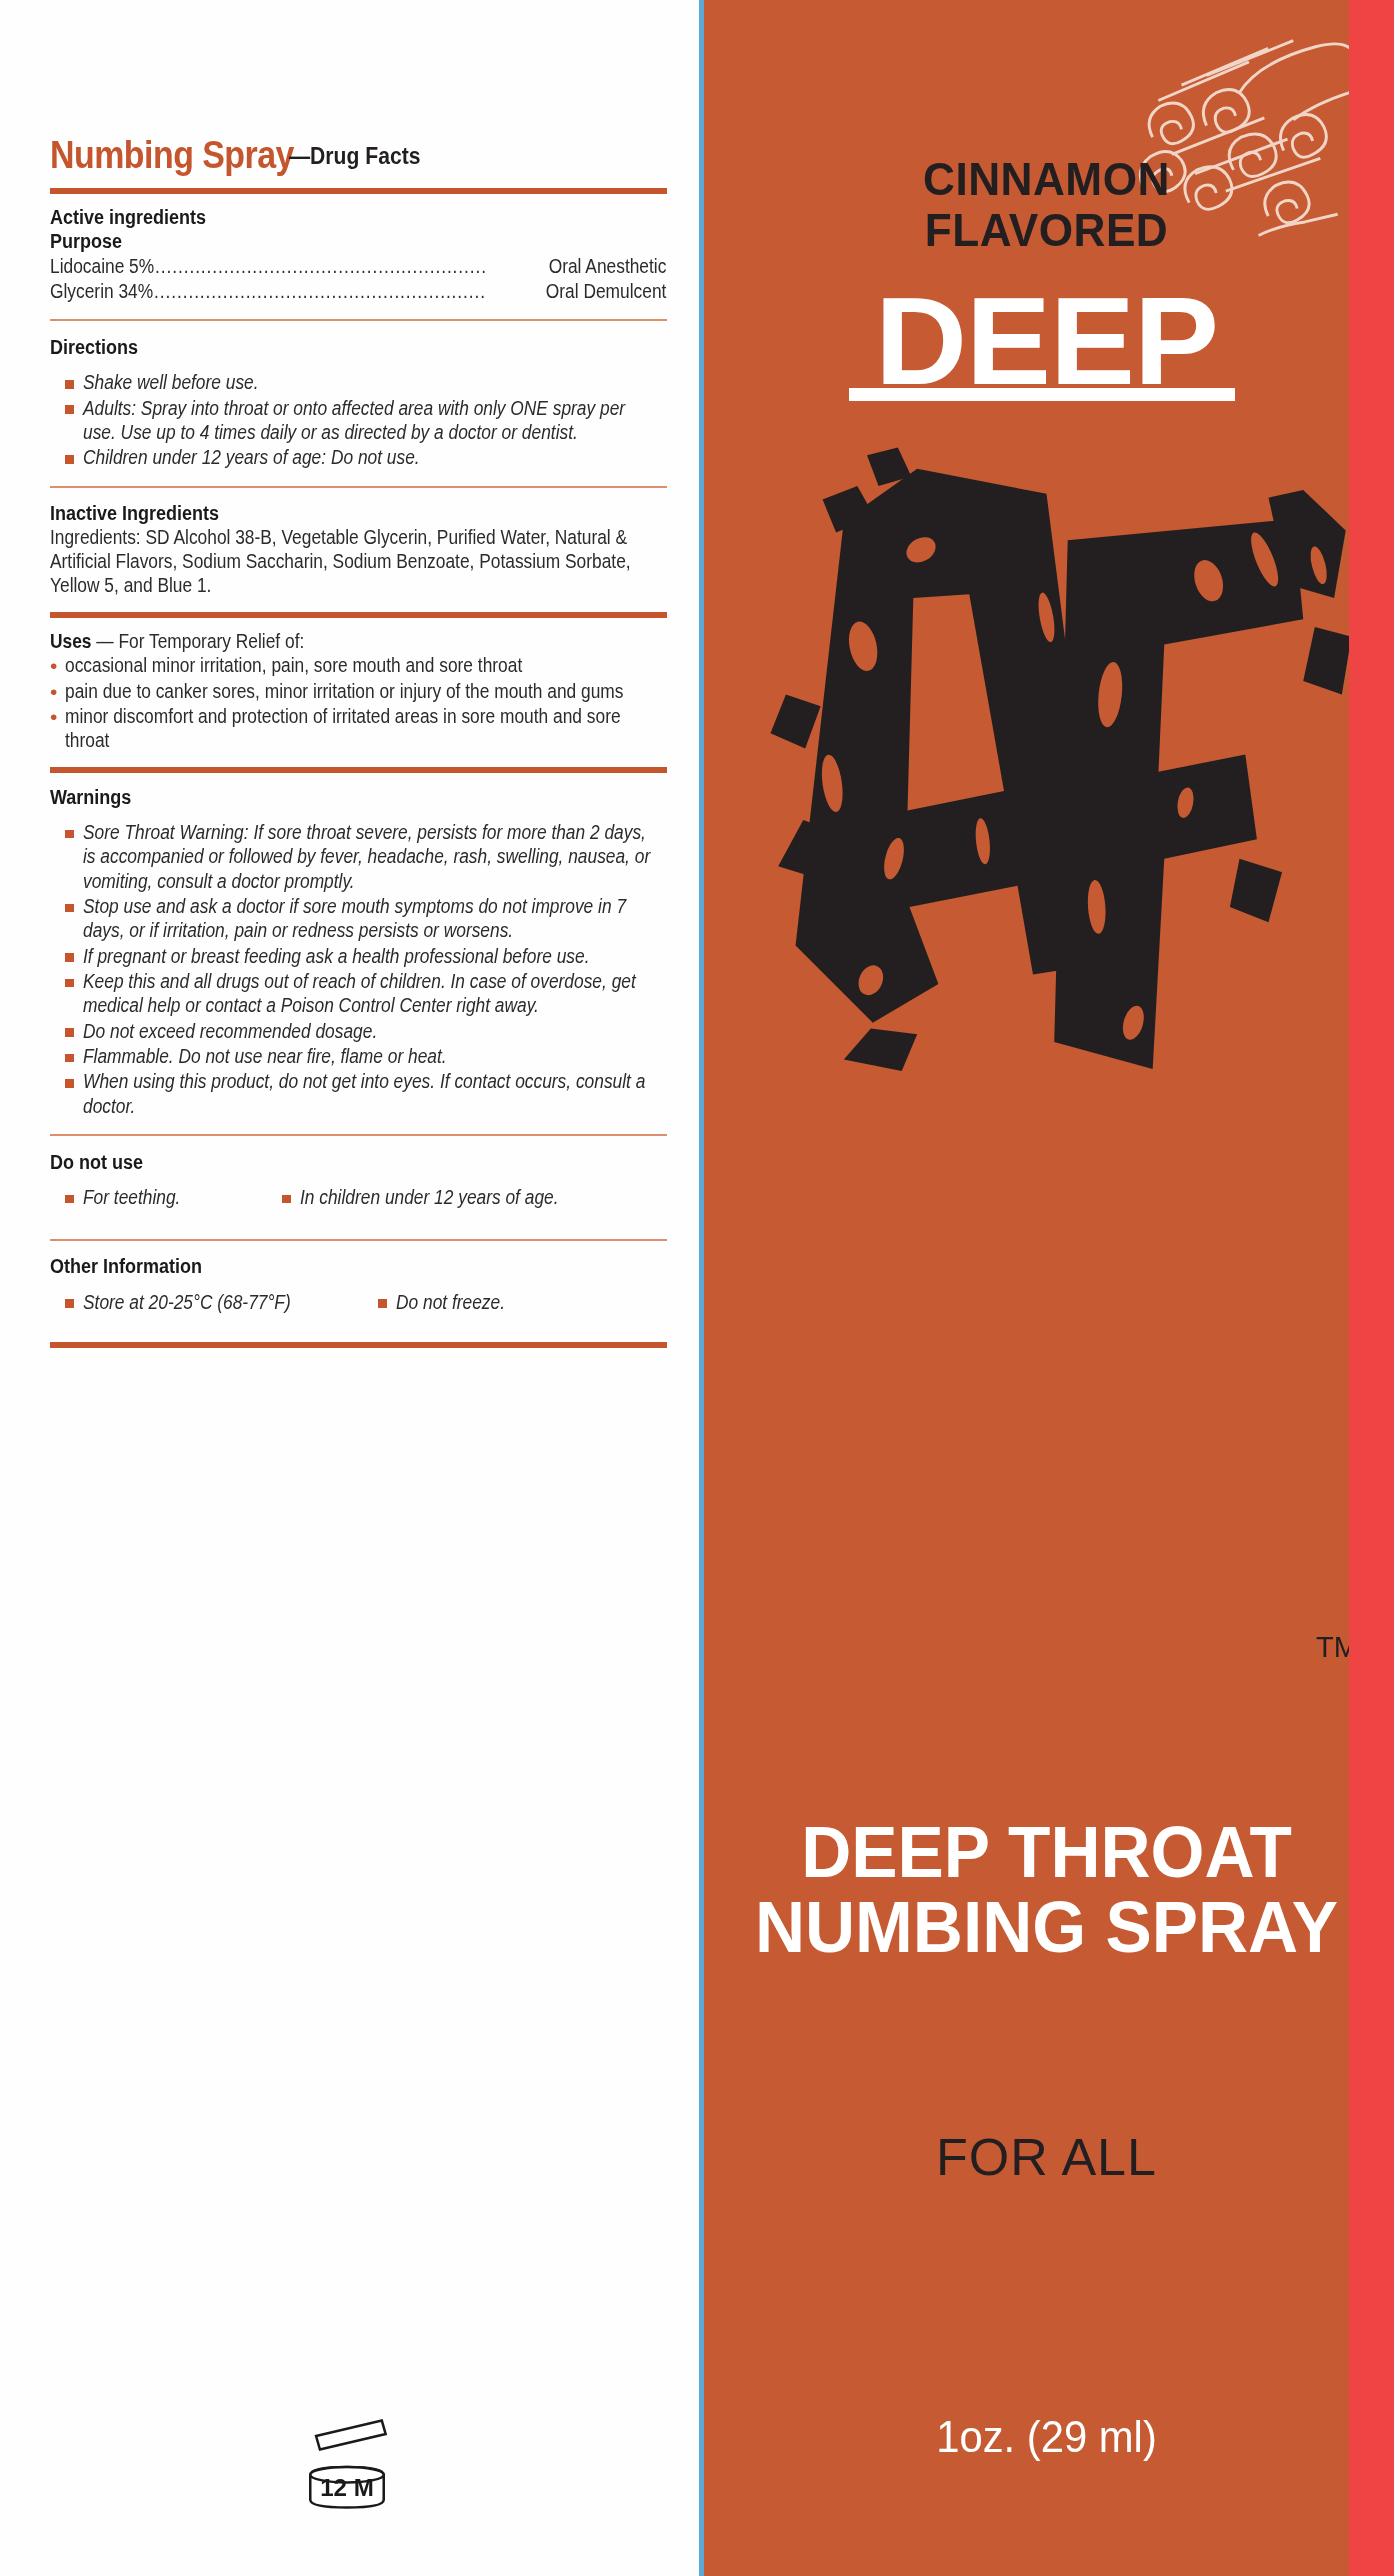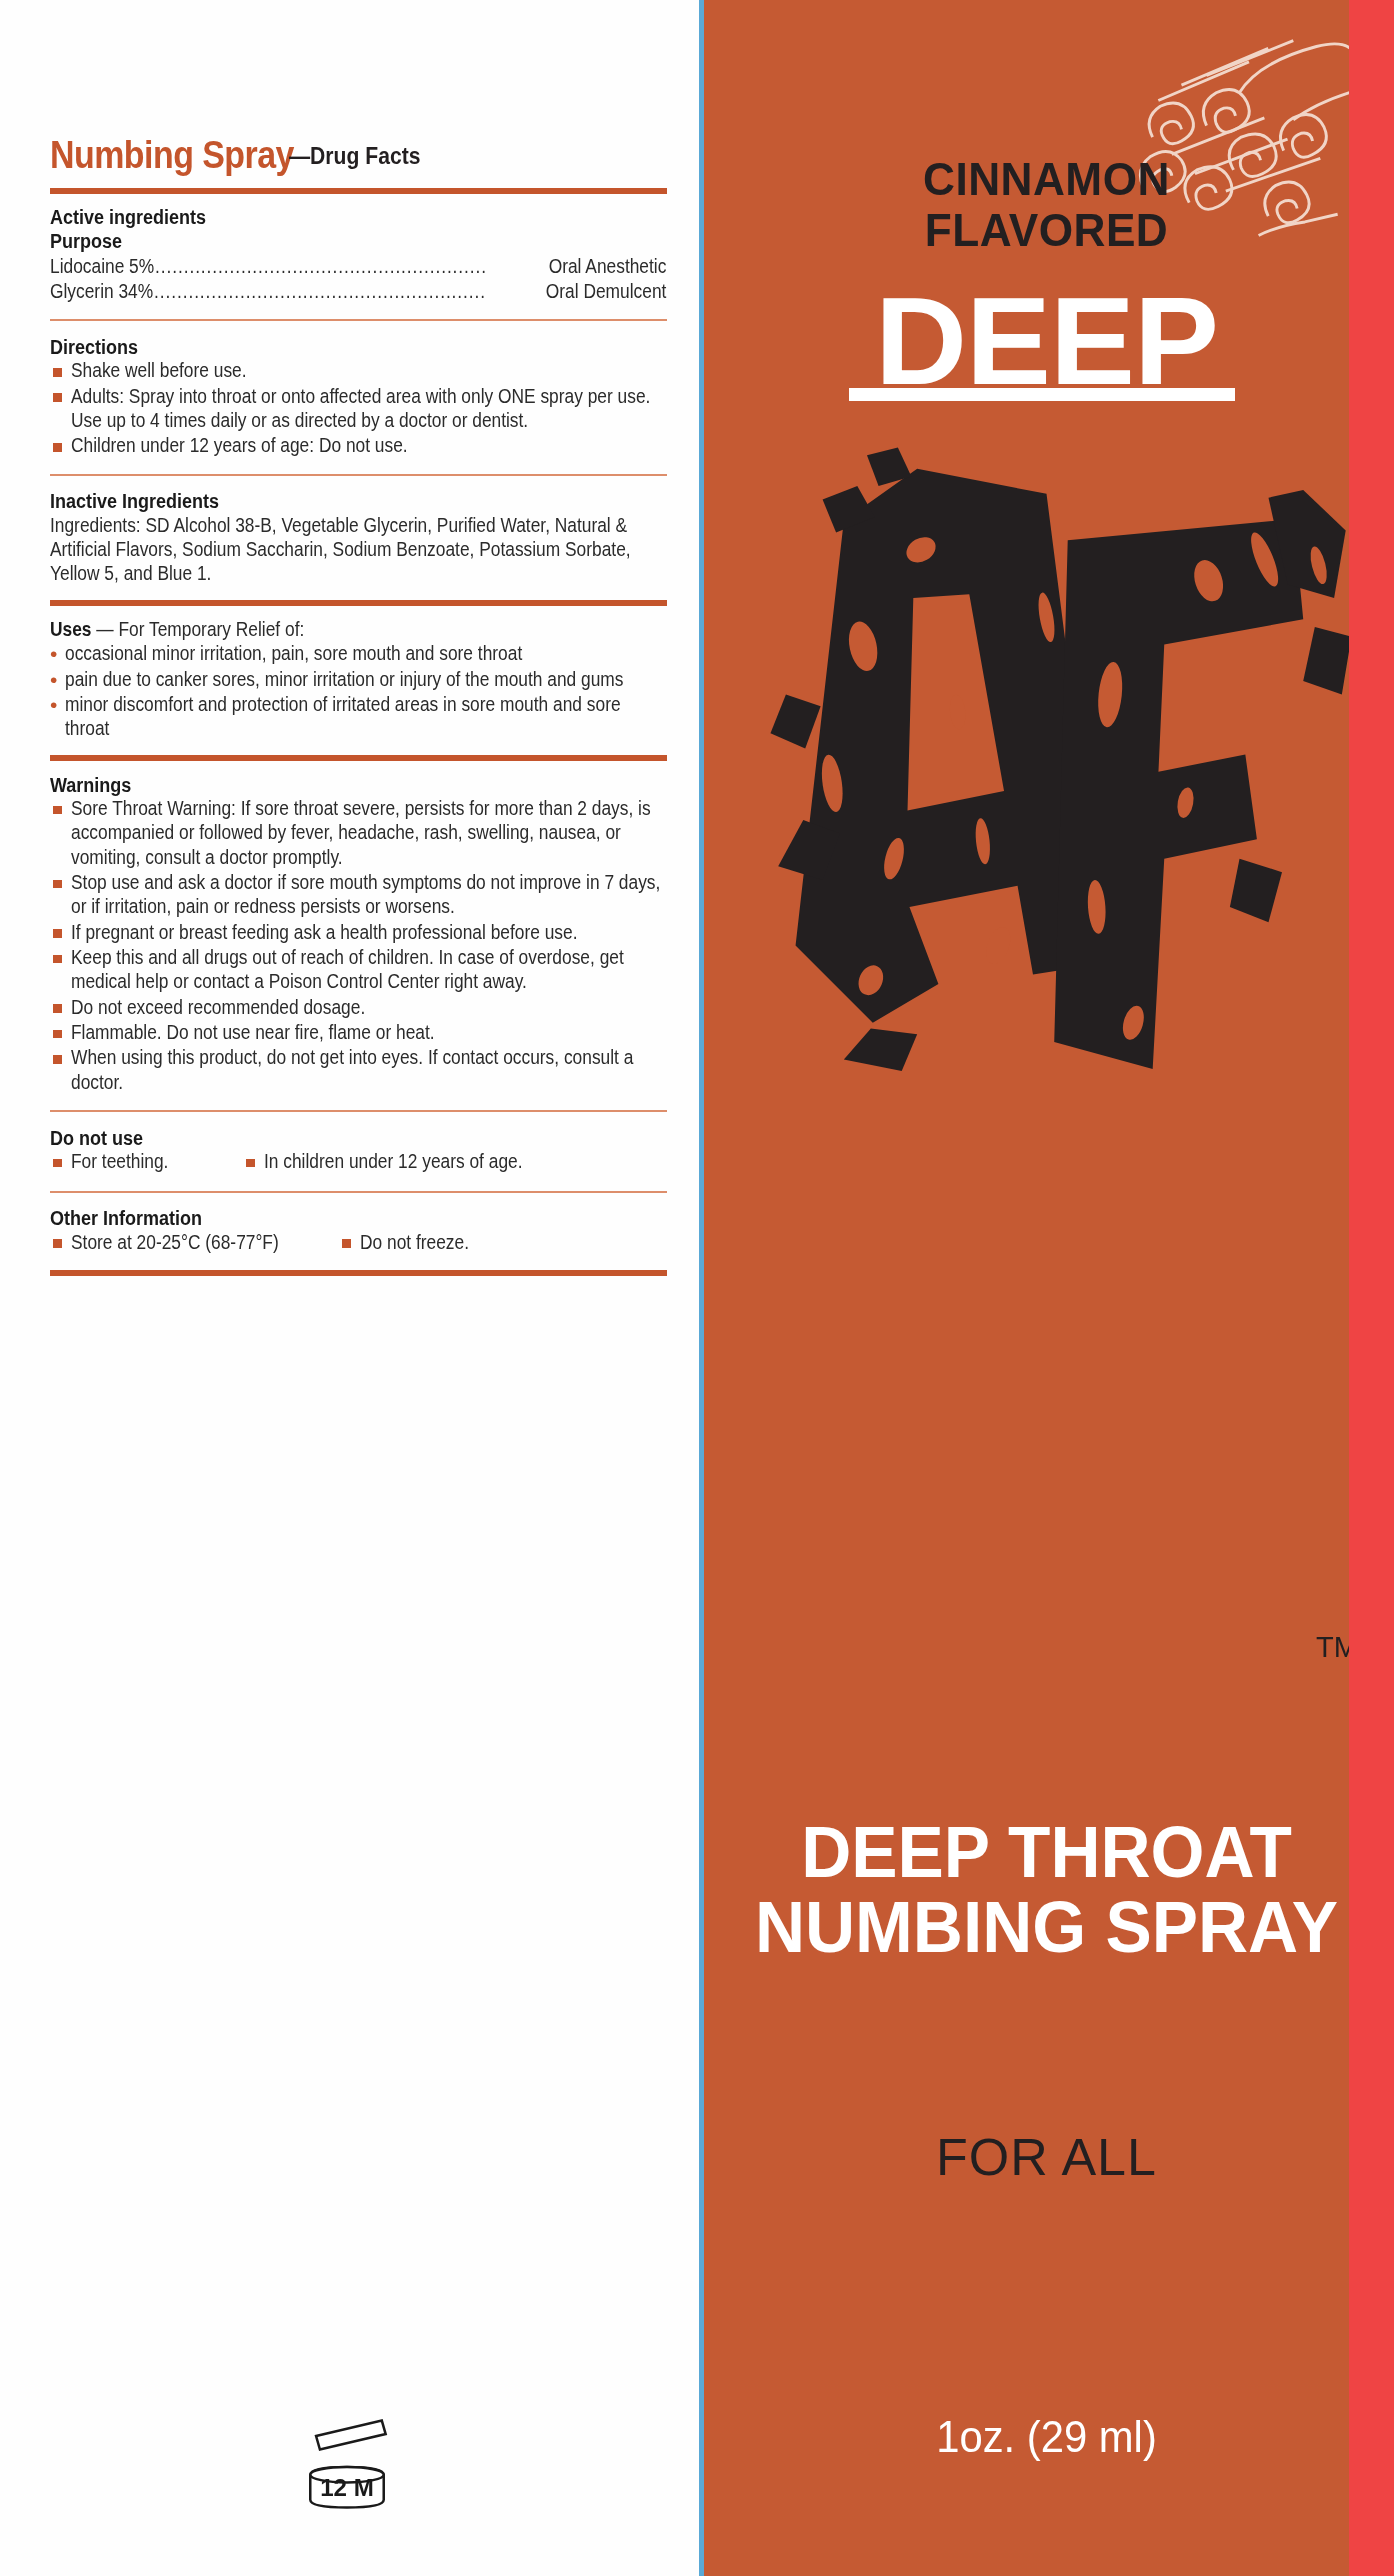--- a/index.html
+++ b/index.html
@@ -69,21 +69,21 @@
     transform:scaleX(0.90); transform-origin:left center;
     width:111%;
   }
   .dotrow .dl { white-space:nowrap; }
   .dotrow .dots {
     flex:1 1 auto; overflow:hidden; white-space:nowrap;
     letter-spacing:1px; color:#2b2b2b; margin:0 1px;
   }
   .dotrow .dr { white-space:nowrap; }
 
-  ul.sq { list-style:none; margin:0; padding:0; }
+  ul.sq { list-style:none; margin:12px; padding:0;font-style:italic; }
   ul.sq > li {
     position:relative;
     padding-left:21px;
     font-size:19.3px; color:#2b2b2b;
     line-height:1.26; margin-bottom:1px;
   }
   ul.sq > li .txt {
     display:block;
     transform:scaleX(0.90); transform-origin:left center;
     width:111%;

